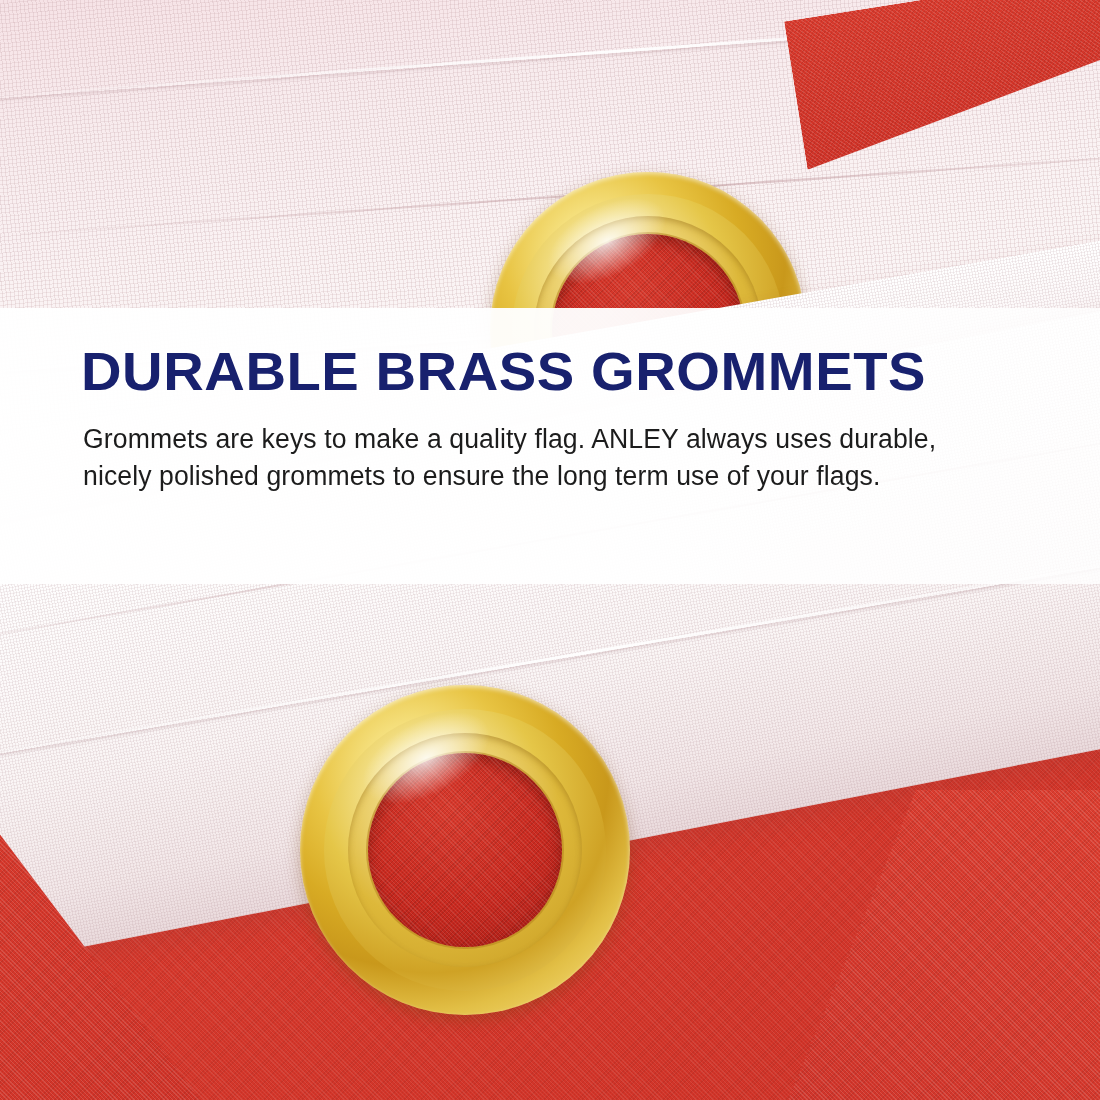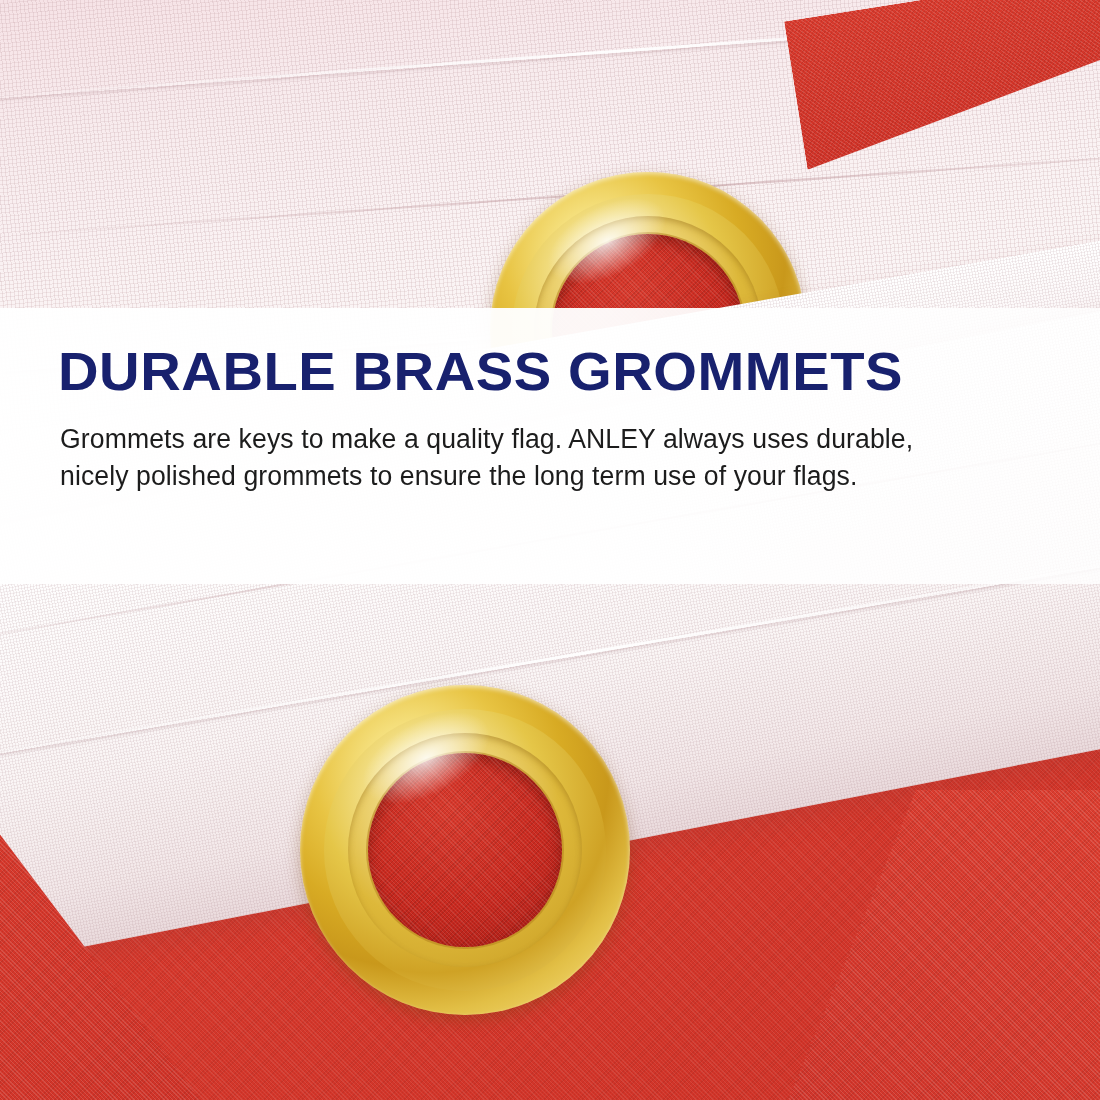--- a/index.html
+++ b/index.html
@@ -275,21 +275,21 @@
     left: 0;
     top: 308px;
     width: 1100px;
     height: 276px;
     background: linear-gradient(90deg,
       rgba(255,255,255,.97) 0%,
       rgba(255,255,255,.96) 55%,
       rgba(255,255,255,.90) 78%,
       rgba(255,255,255,.84) 100%);
     box-sizing: border-box;
-    padding: 36px 60px 0 58px;
+    padding: 36px 60px 0 81px;
   }
 
   #headline {
     margin: 0;
     color: #18216e;
     font-family: "Liberation Sans", sans-serif;
     font-weight: 700;
     font-size: 53px;
     line-height: 1.04;
     letter-spacing: .5px;

